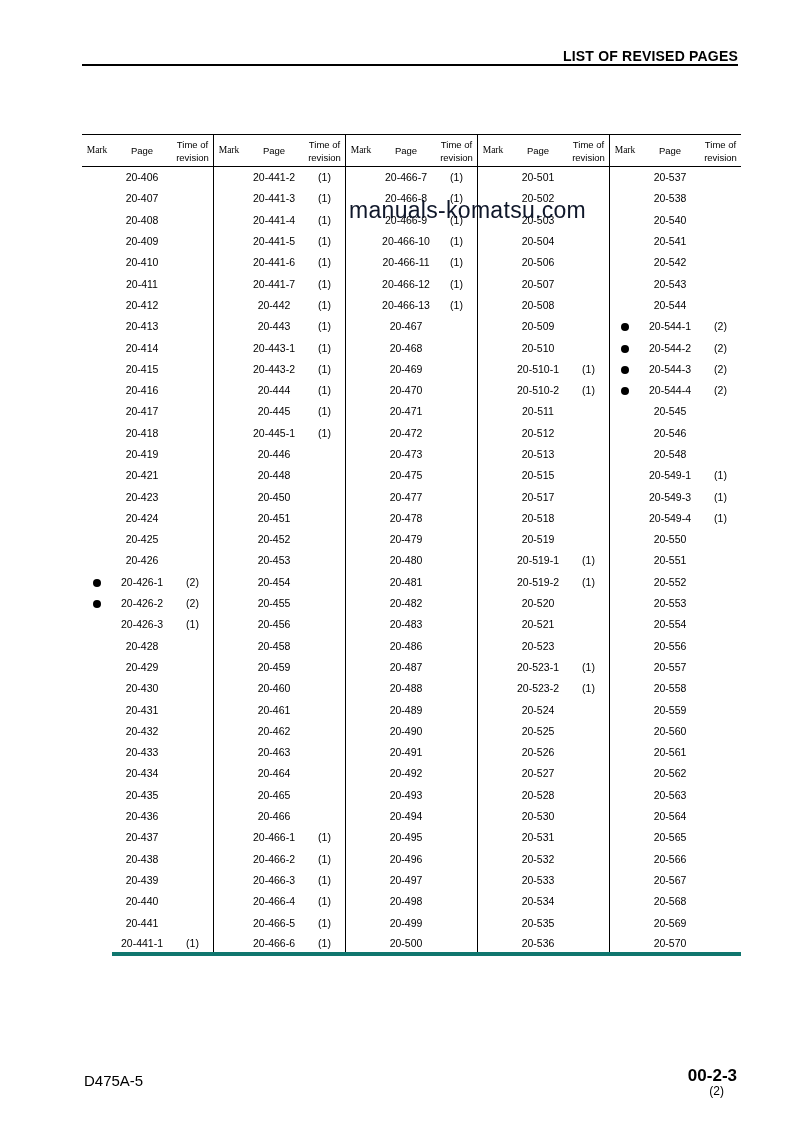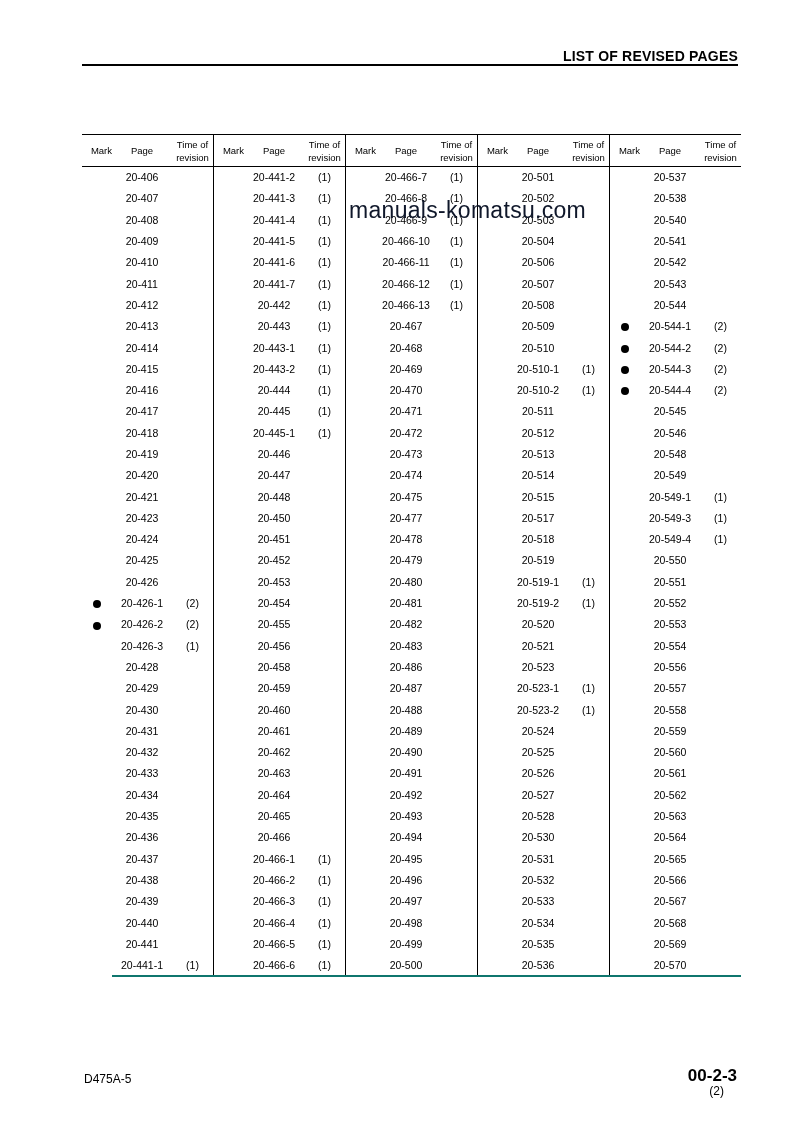--- a/index.html
+++ b/index.html
@@ -19,36 +19,36 @@
       position: absolute; left: 82px; top: 134px; width: 656px;
       border-collapse: collapse; table-layout: fixed; font-size: 10.5px;
     }
     .revtable thead tr { height: 32px; }
     .revtable thead th {
       font-weight: normal; font-size: 9.5px; line-height: 13px; padding: 0;
       border-top: 1px solid #000; border-bottom: 1px solid #000; vertical-align: middle;
     }
     .revtable tbody tr { height: 21.3px; }
     .revtable td { padding: 0; text-align: center; vertical-align: middle; white-space: nowrap; }
-    .revtable tbody tr:last-child td.c { border-bottom: 2px solid #0f766e; }
+    .revtable tbody tr:last-child td.c { border-bottom: 4px solid #0f766e; }
     .revtable tbody tr:last-child td.first-mark { border-bottom: none; }
     th.mk, td.mk { width: 30px; }
     th.pg, td.pg { width: 60px; }
     th.rv, td.rv { width: 41px; }
     .sep { border-right: 1px solid #000; }
-    th.mk { text-align: right; padding-left: 4px; }
+    th.mk { text-align: center; padding-left: 4px; font-family: Liberation Serif, serif; }
     .dot {
       display: inline-block; width: 8px; height: 8px; border-radius: 50%;
       background: #000; vertical-align: middle;
     }
     .watermark {
       position: absolute; left: 349px; top: 197px; font-size: 23px;
       color: #0f172a; letter-spacing: 0.3px; white-space: nowrap;
     }
-    .footer-model { position: absolute; left: 84px; top: 1072px; font-size: 12px; }
+    .footer-model { position: absolute; left: 84px; top: 1072px; font-size: 15px; }
     .footer-page {
       position: absolute; right: 56px; top: 1066px; font-size: 17px; font-weight: bold;
       text-align: right;
     }
     .footer-rev {
       position: absolute; right: 69px; top: 1084px; font-size: 12px; text-align: right;
     }
   </style>
 </head>
 <body>
@@ -325,37 +325,20 @@
         <td class="rv c sep"></td>
         <td class="mk c"></td>
         <td class="pg c">20-513</td>
         <td class="rv c sep"></td>
         <td class="mk c"></td>
         <td class="pg c">20-548</td>
         <td class="rv c"></td>
       </tr>
       <tr>
         <td class="mk first-mark"></td>
-        <td class="pg c">20-420</td>
-        <td class="rv c sep"></td>
-        <td class="mk c"></td>
-        <td class="pg c">20-447</td>
-        <td class="rv c sep"></td>
-        <td class="mk c"></td>
-        <td class="pg c">20-474</td>
-        <td class="rv c sep"></td>
-        <td class="mk c"></td>
-        <td class="pg c">20-514</td>
-        <td class="rv c sep"></td>
-        <td class="mk c"></td>
-        <td class="pg c">20-549</td>
-        <td class="rv c"></td>
-      </tr>
-      <tr>
-        <td class="mk first-mark"></td>
         <td class="pg c">20-421</td>
         <td class="rv c sep"></td>
         <td class="mk c"></td>
         <td class="pg c">20-448</td>
         <td class="rv c sep"></td>
         <td class="mk c"></td>
         <td class="pg c">20-475</td>
         <td class="rv c sep"></td>
         <td class="mk c"></td>
         <td class="pg c">20-515</td>

